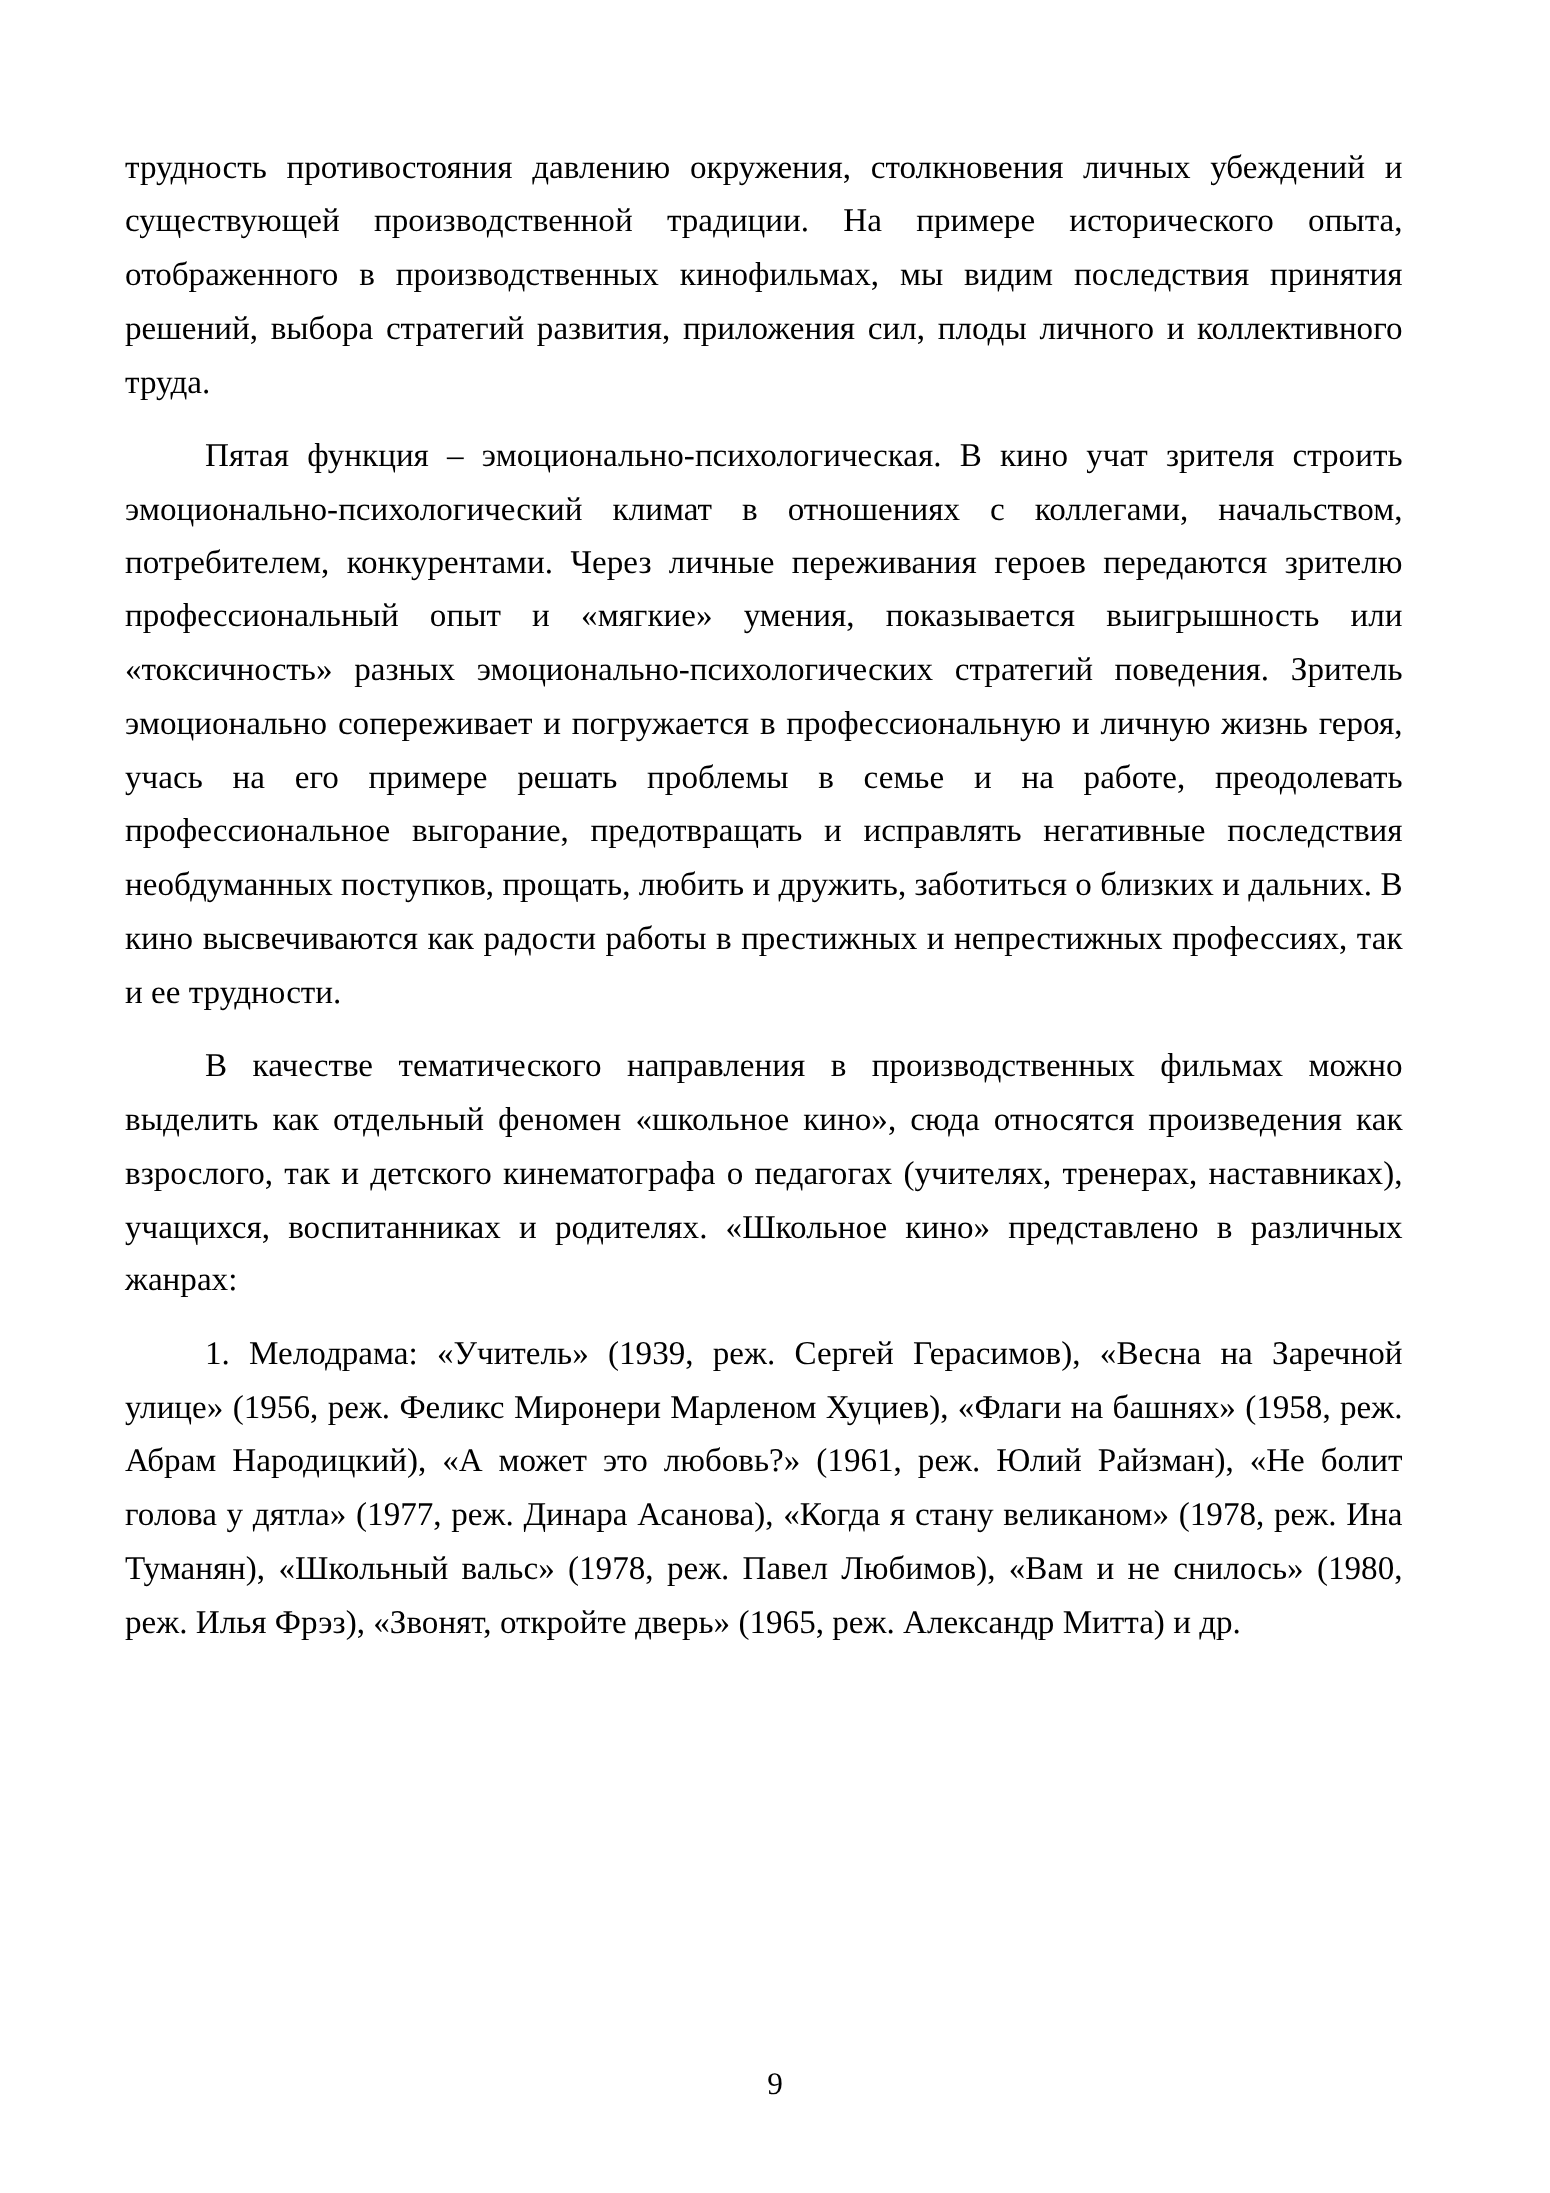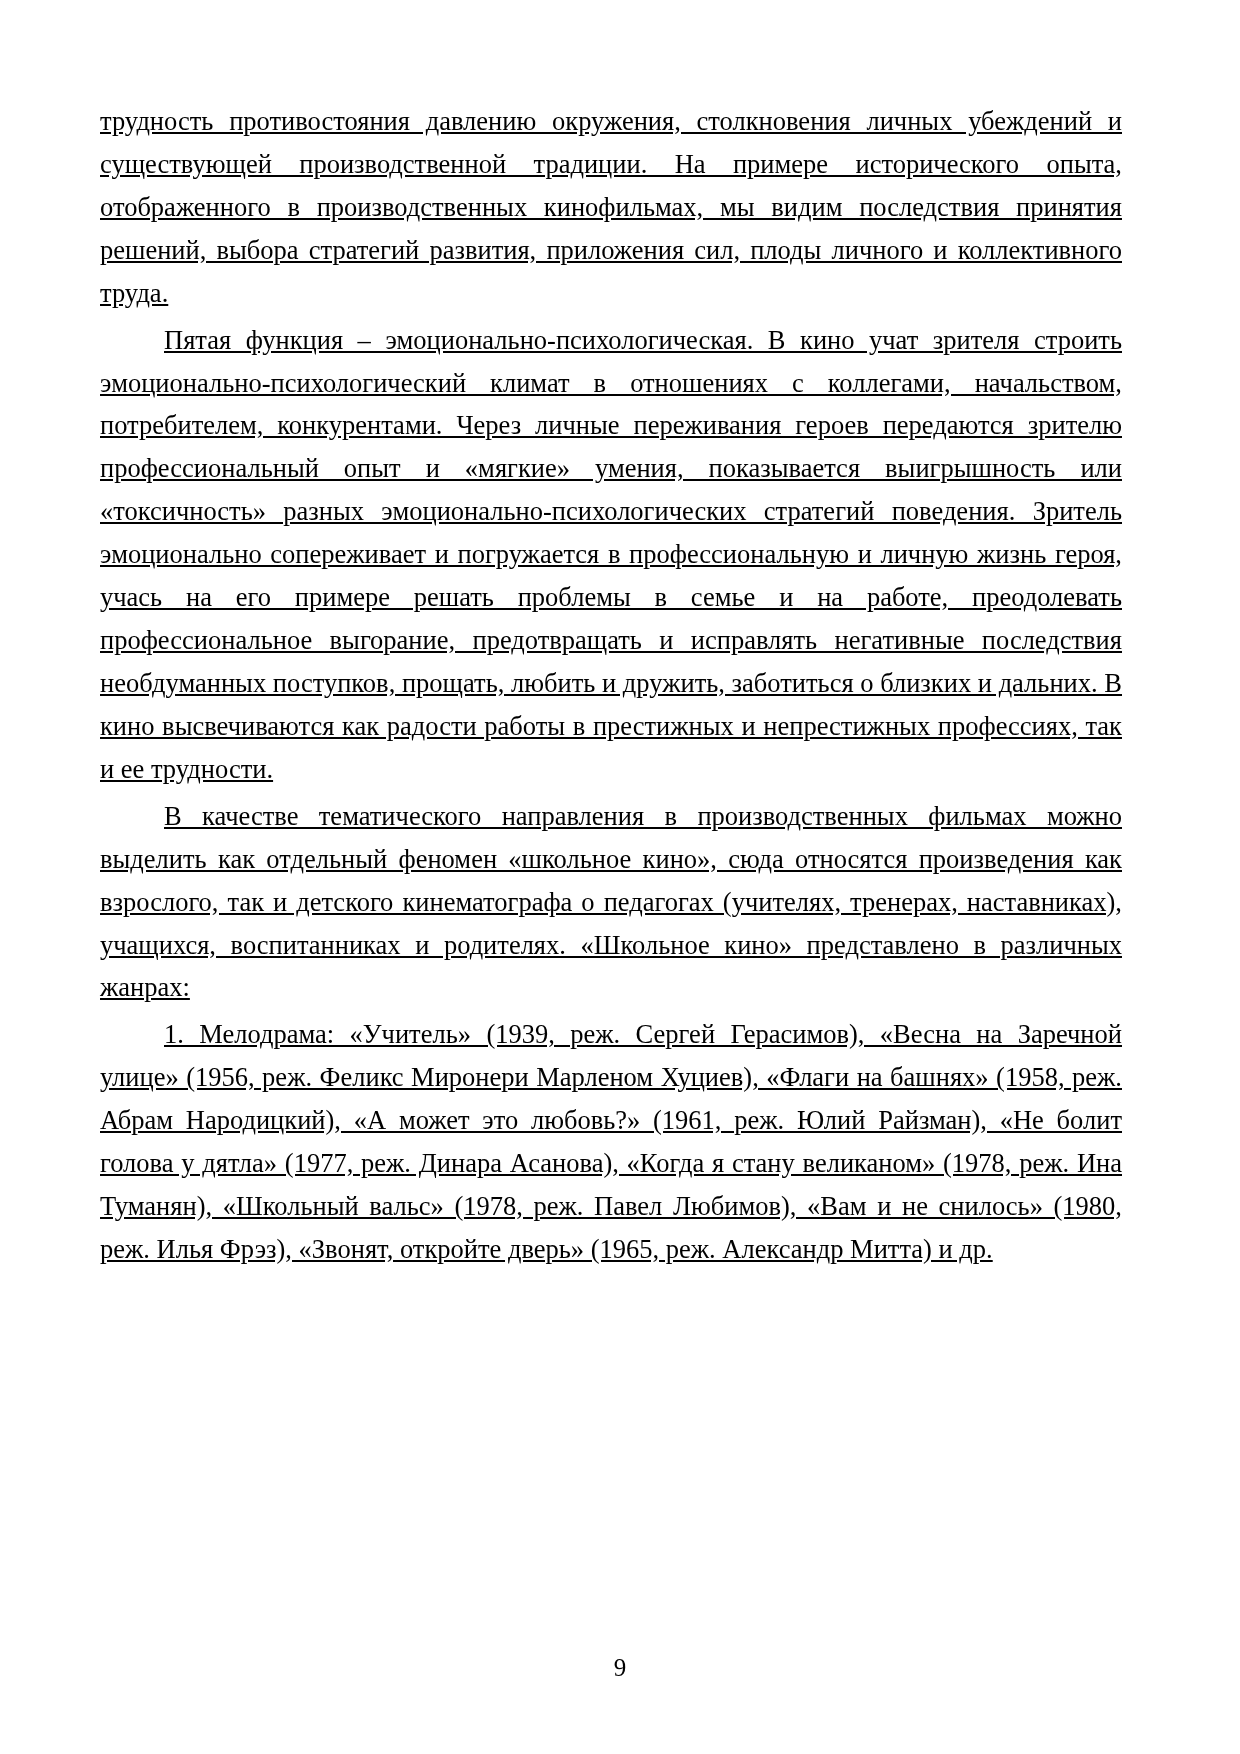--- a/index.html
+++ b/index.html
@@ -23,23 +23,22 @@
     position: relative;
   }
   .doc-body {
     font-size: 26.5px;
     line-height: 1.62;
     text-align: justify;
     text-justify: inter-word;
     hyphens: none;
   }
   .doc-body p {
-    margin: 4px 0 0 0;
+    margin: 16px 0 0 0;
     text-indent: 0;
-    text-decoration: underline;
   }
   .doc-body p.indent {
     text-indent: 64px;
   }
   .page-number {
     position: absolute;
     left: 0;
     right: 0;
     bottom: 72px;
     text-align: center;

